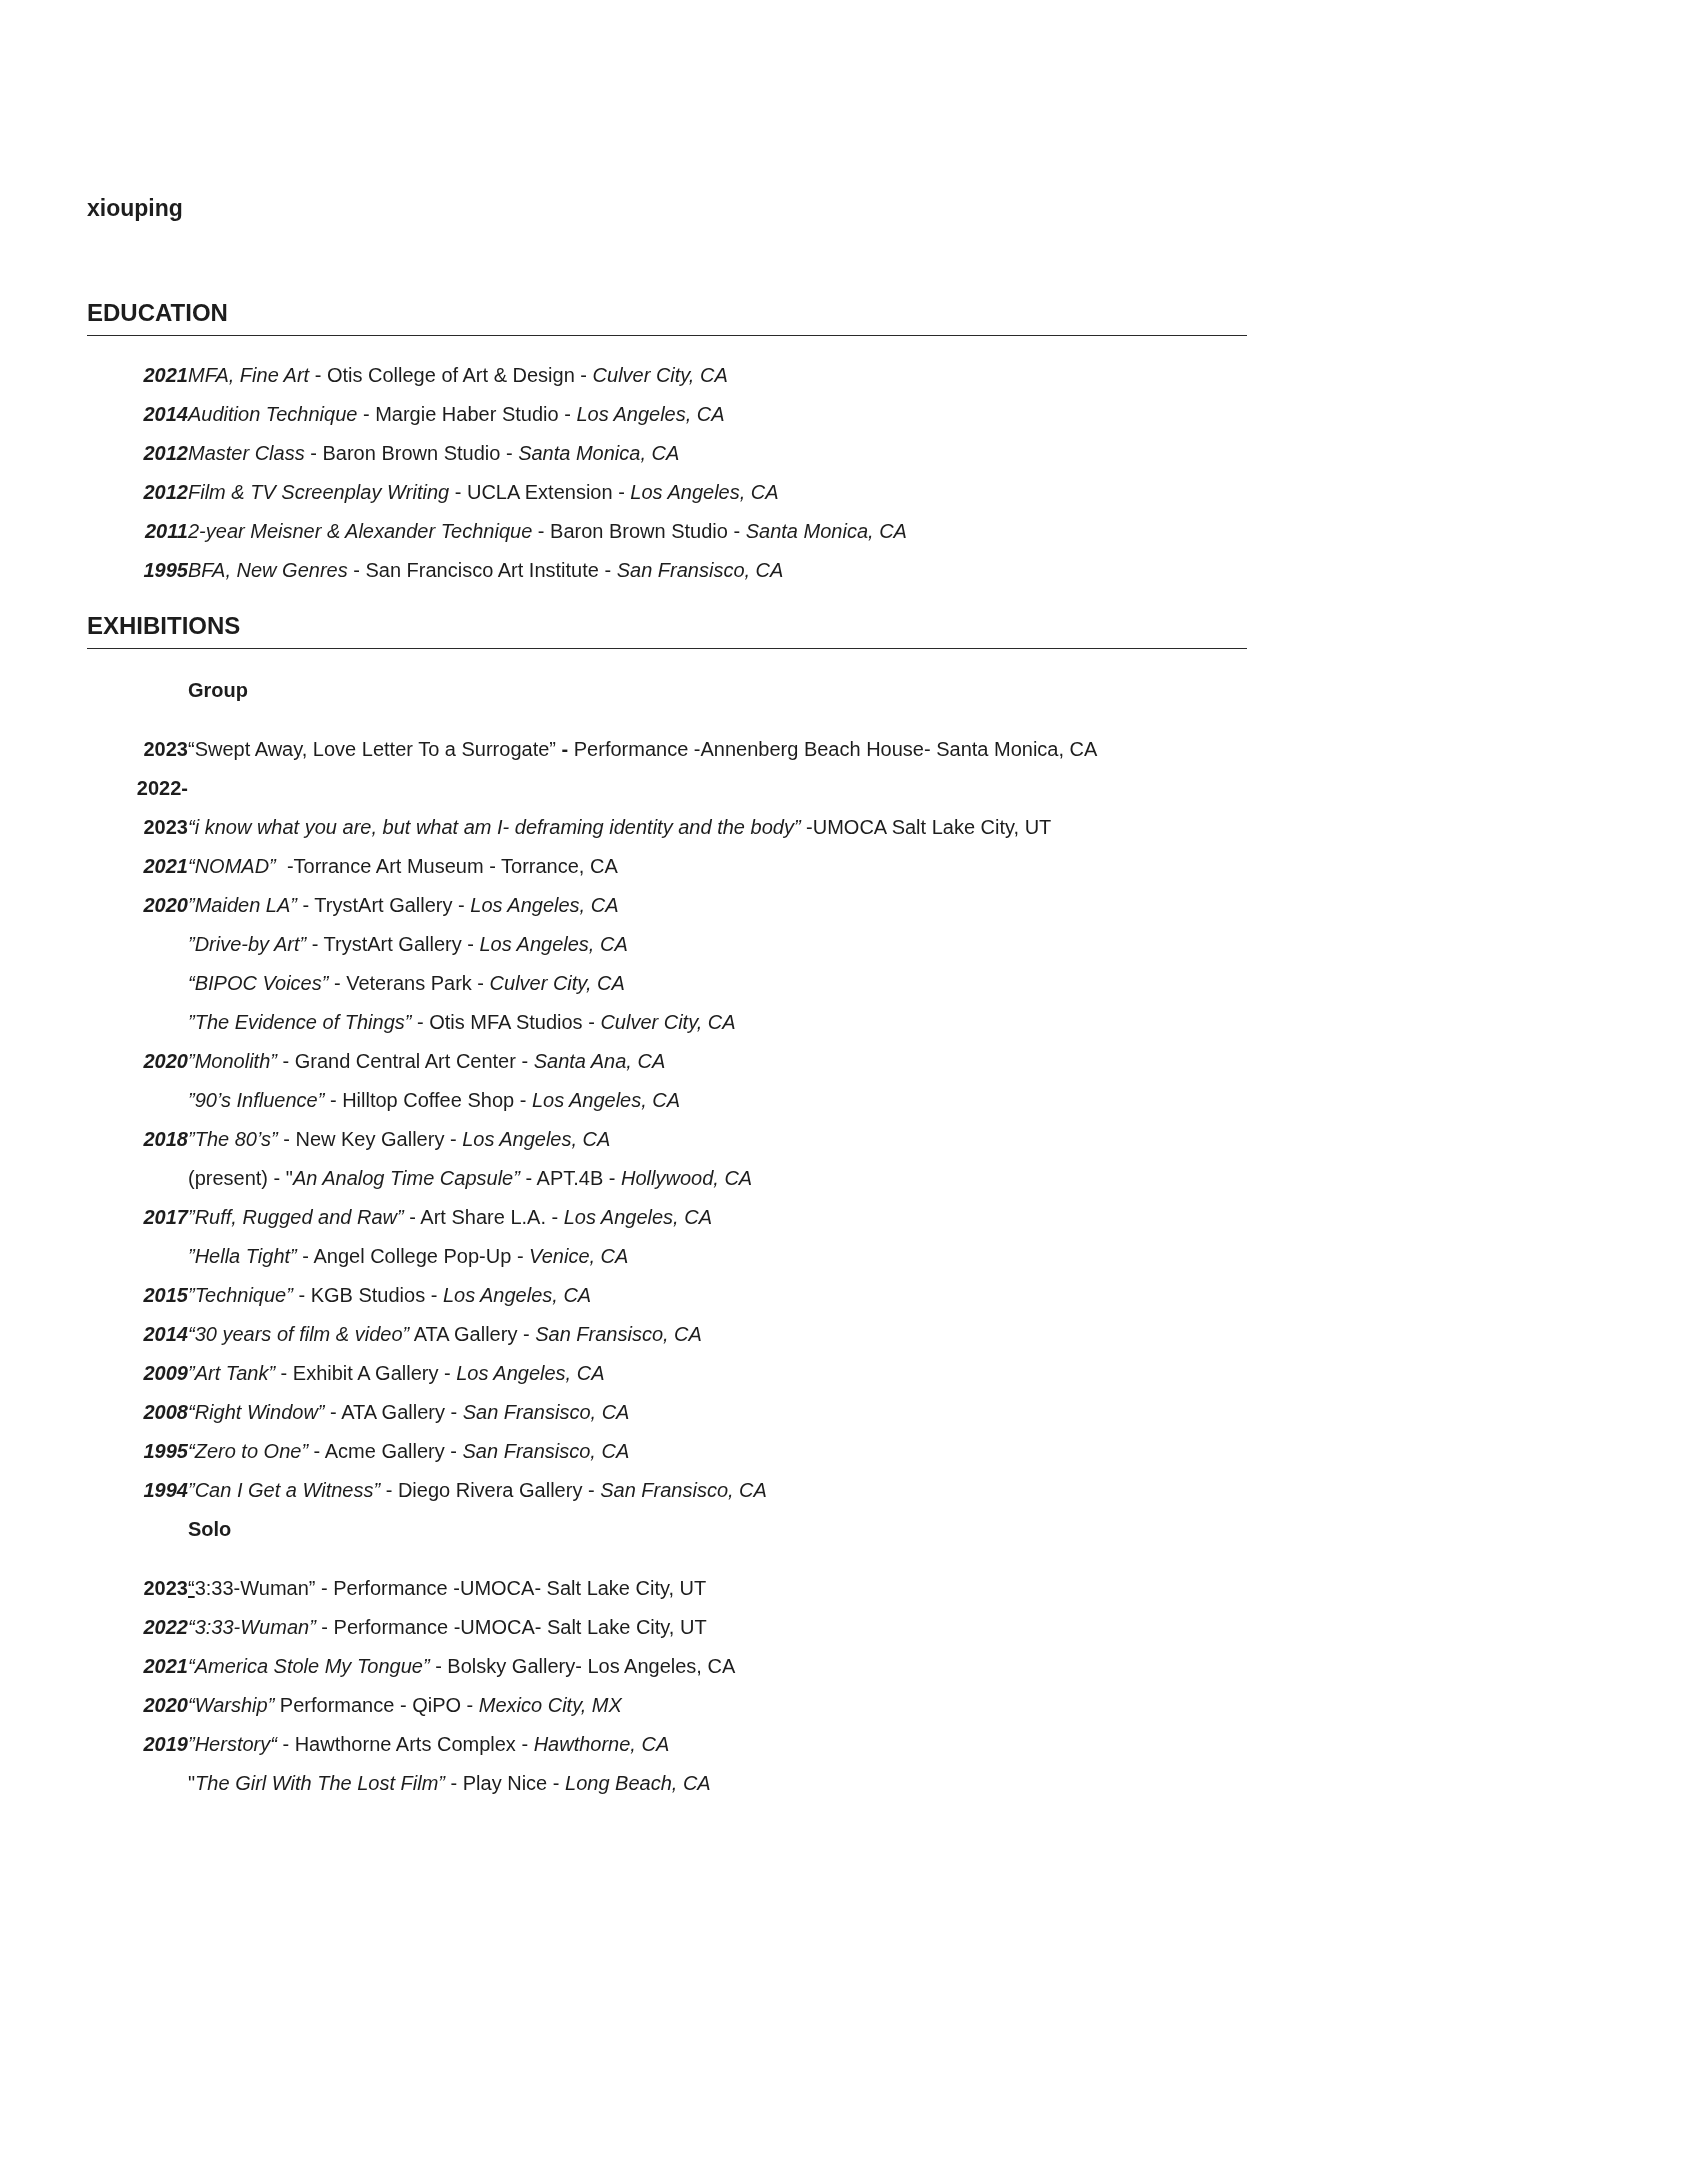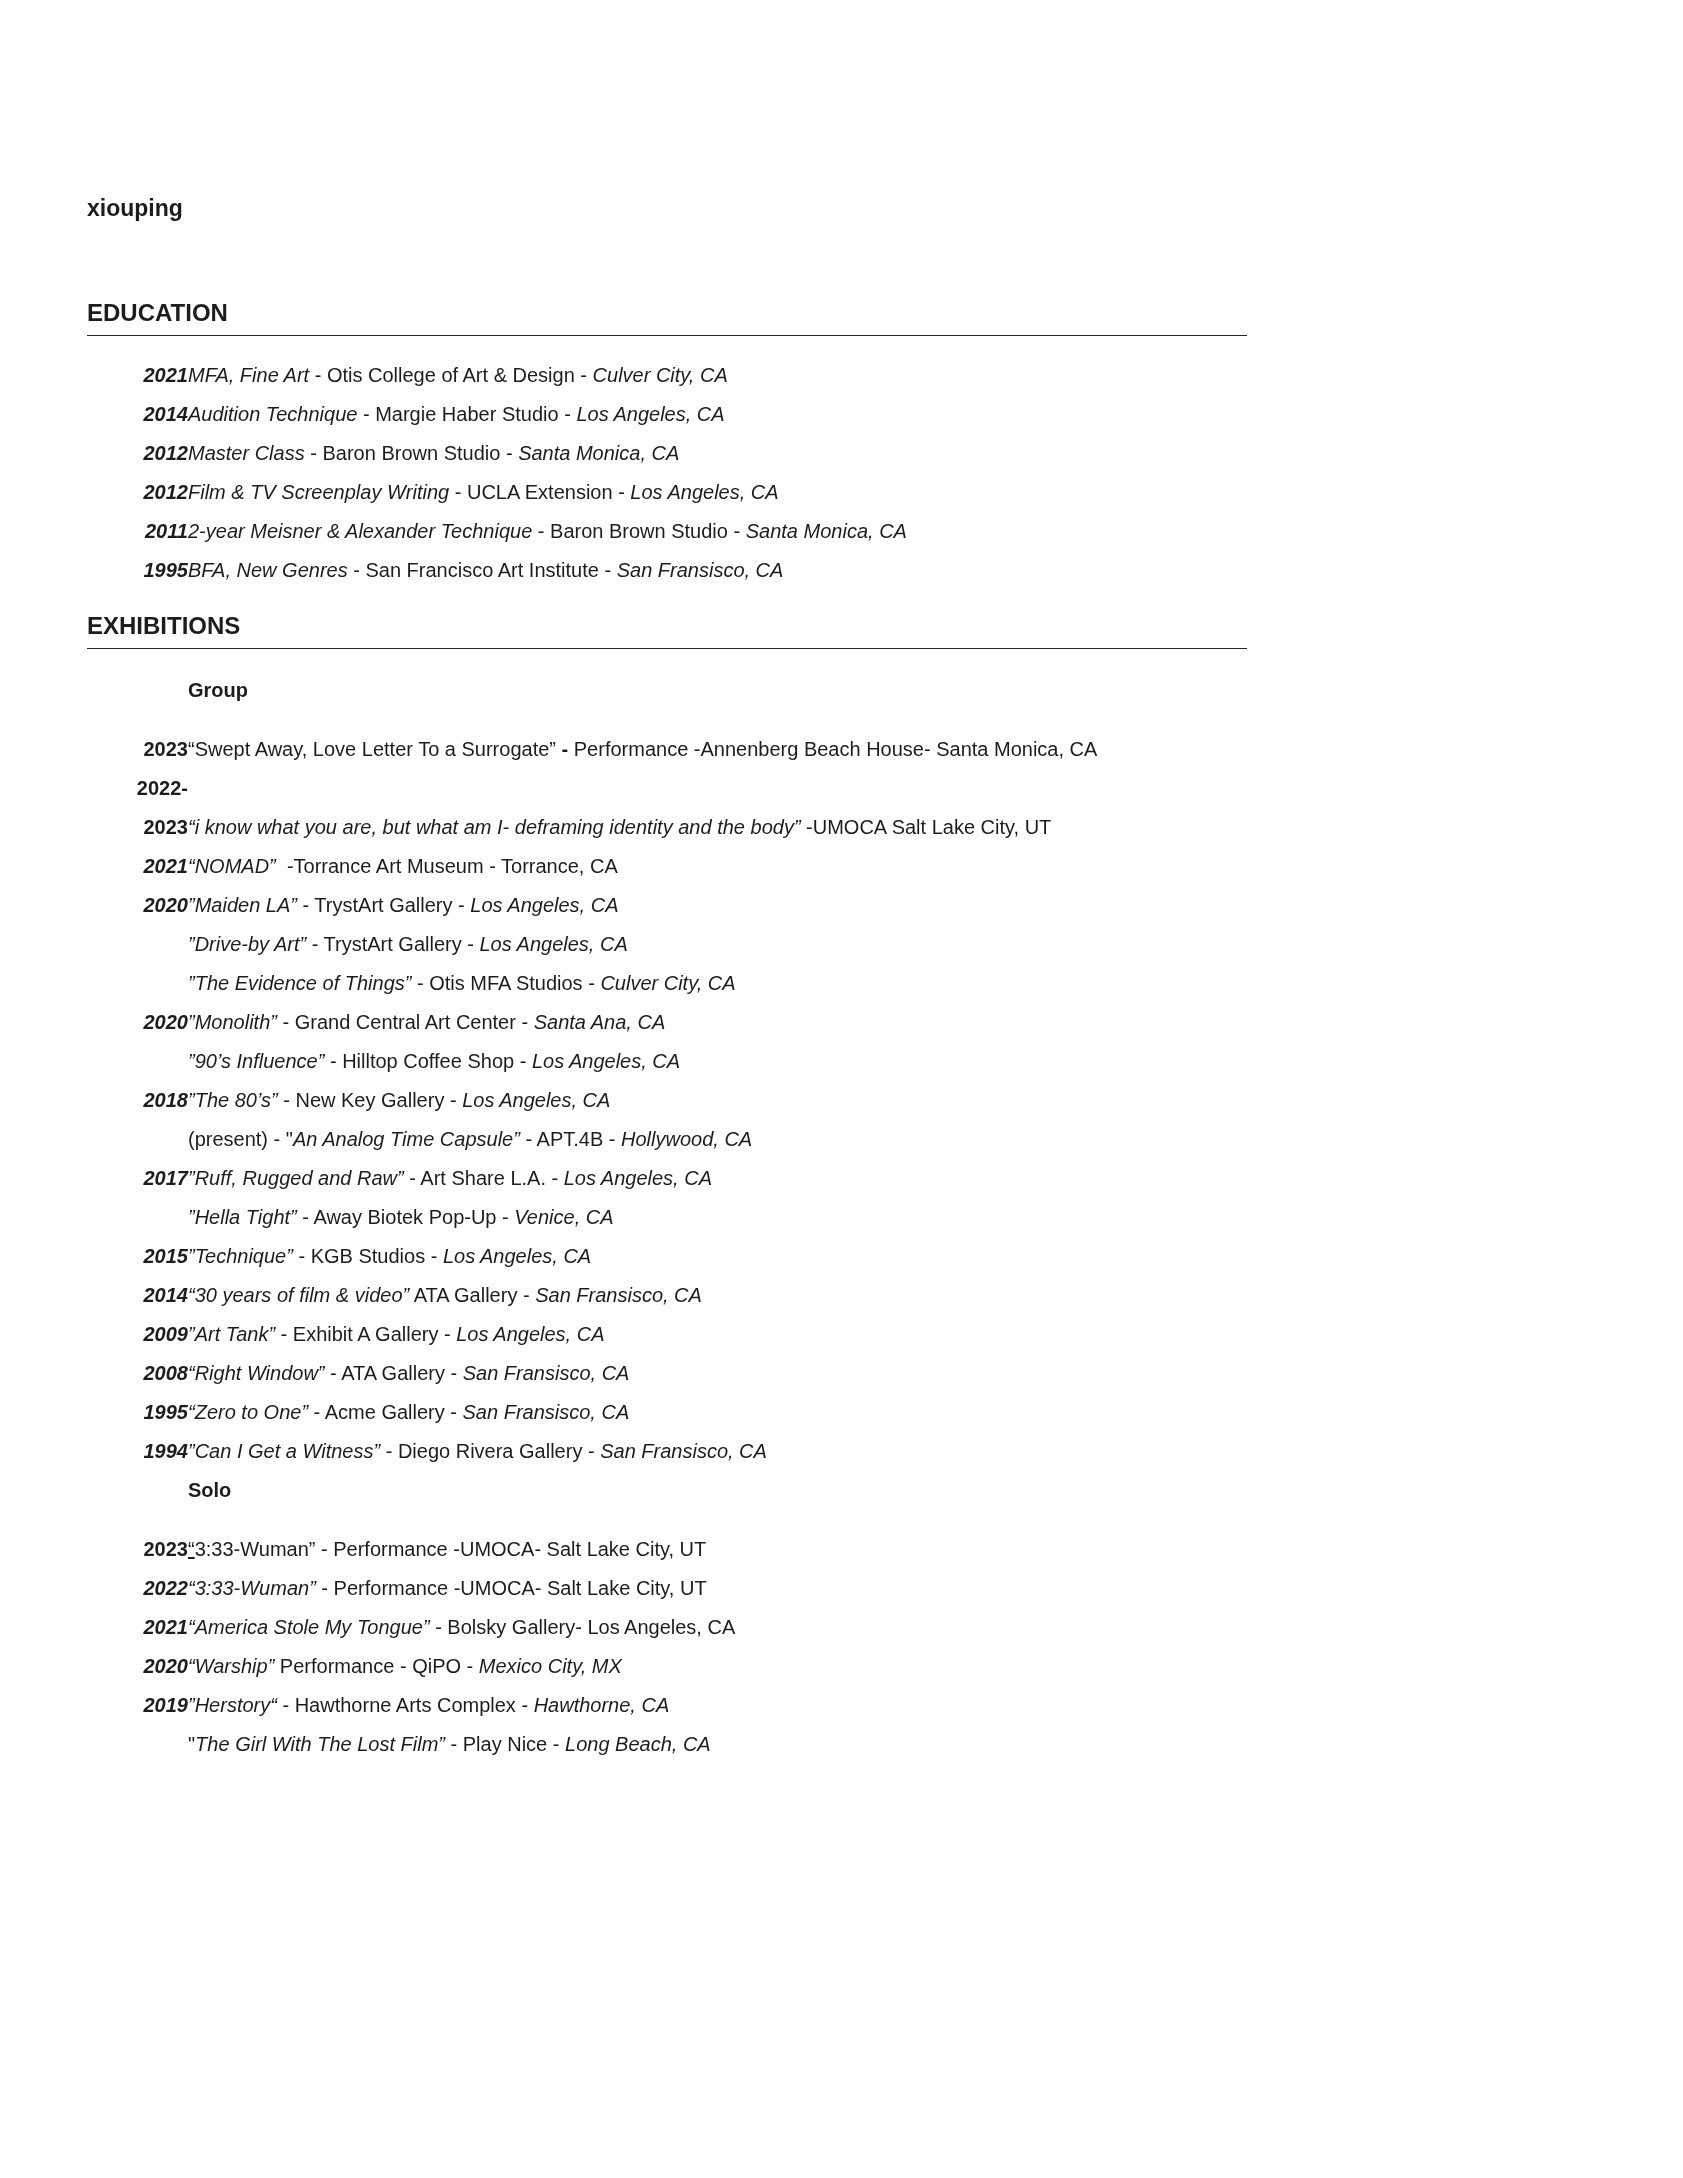--- a/index.html
+++ b/index.html
@@ -126,20 +126,24 @@
         <div class="row">
           <span class="year italic">2020</span>
           <span class="content"><span class="it">”Maiden LA”</span><span> - TrystArt Gallery - </span><span class="it">Los Angeles, CA</span></span>
         </div>
         <div class="row">
           <span class="year italic"></span>
           <span class="content"><span class="it">”Drive-by Art”</span><span> - TrystArt Gallery - </span><span class="it">Los Angeles, CA</span></span>
         </div>
         <div class="row">
           <span class="year italic"></span>
+          <span class="content"><span class="it">“BIPOC Voices”</span><span> - Veterans Park - </span><span class="it">Culver City, CA</span></span>
+        </div>
+        <div class="row">
+          <span class="year italic"></span>
           <span class="content"><span class="it">”The Evidence of Things”</span><span> - Otis MFA Studios - </span><span class="it">Culver City, CA</span></span>
         </div>
         <div class="row">
           <span class="year italic">2020</span>
           <span class="content"><span class="it">”Monolith”</span><span> - Grand Central Art Center - </span><span class="it">Santa Ana, CA</span></span>
         </div>
         <div class="row">
           <span class="year italic"></span>
           <span class="content"><span class="it">”90’s Influence”</span><span> - Hilltop Coffee Shop - </span><span class="it">Los Angeles, CA</span></span>
         </div>
@@ -150,21 +154,21 @@
         <div class="row">
           <span class="year italic"></span>
           <span class="content"><span>(present) - "</span><span class="it">An Analog Time Capsule”</span><span> - APT.4B - </span><span class="it">Hollywood, CA</span></span>
         </div>
         <div class="row">
           <span class="year italic">2017</span>
           <span class="content"><span class="it">”Ruff, Rugged and Raw”</span><span> - Art Share L.A. - </span><span class="it">Los Angeles, CA</span></span>
         </div>
         <div class="row">
           <span class="year italic"></span>
-          <span class="content"><span class="it">”Hella Tight”</span><span> - Away Biotek Pop-Up - </span><span class="it">Venice, CA</span></span>
+          <span class="content"><span class="it">”Hella Tight”</span><span> - Angel College Pop-Up - </span><span class="it">Venice, CA</span></span>
         </div>
         <div class="row">
           <span class="year italic">2015</span>
           <span class="content"><span class="it">”Technique”</span><span> - KGB Studios - </span><span class="it">Los Angeles, CA</span></span>
         </div>
         <div class="row">
           <span class="year italic">2014</span>
           <span class="content"><span class="it">“30 years of film &amp; video”</span><span> ATA Gallery - </span><span class="it">San Fransisco, CA</span></span>
         </div>
         <div class="row">

